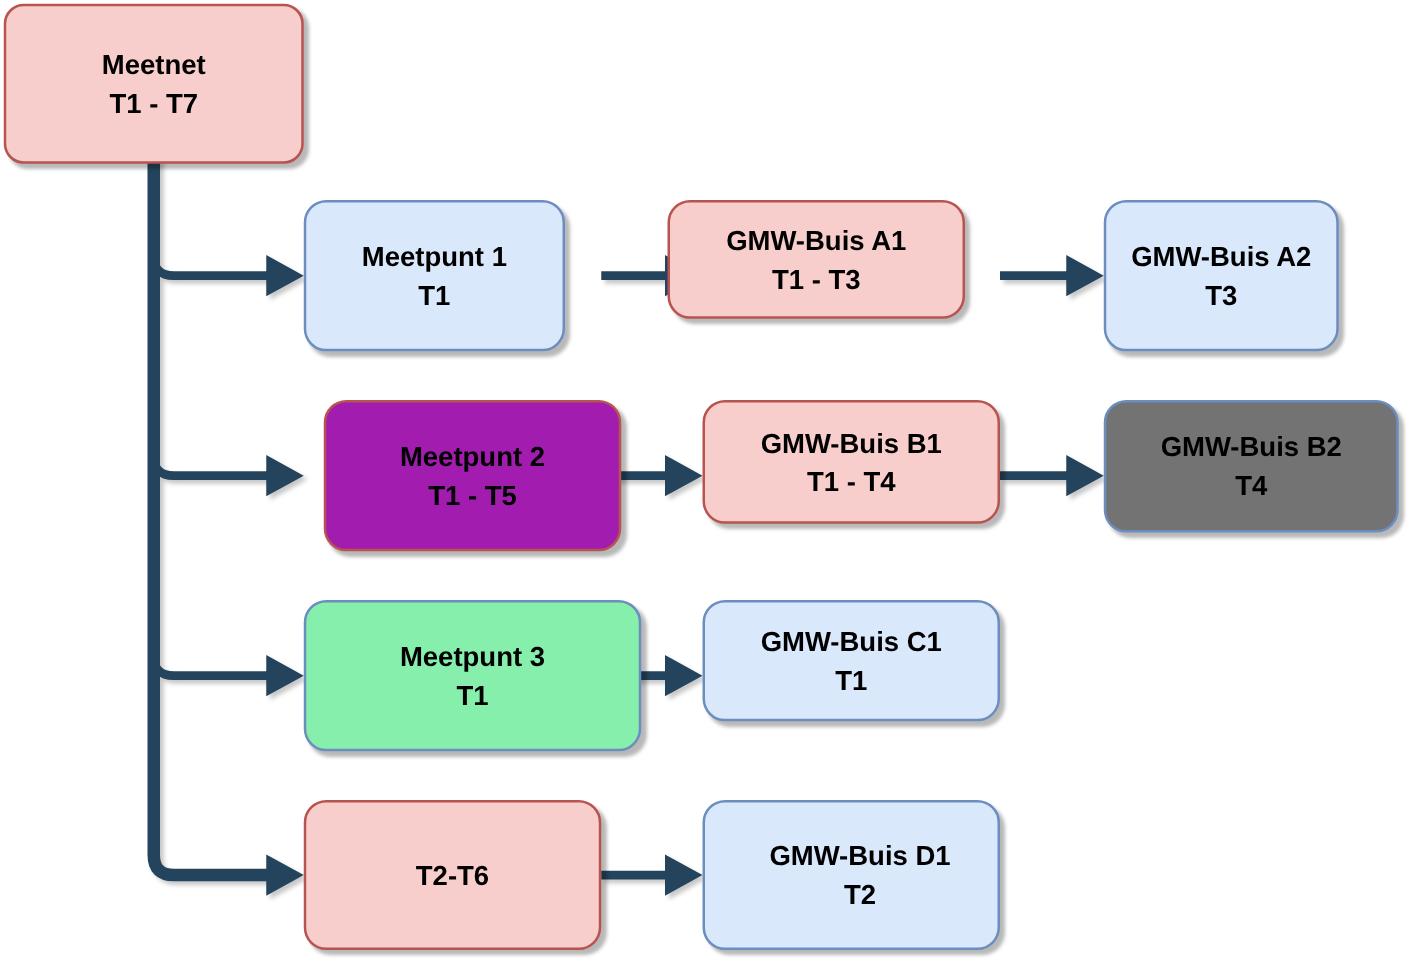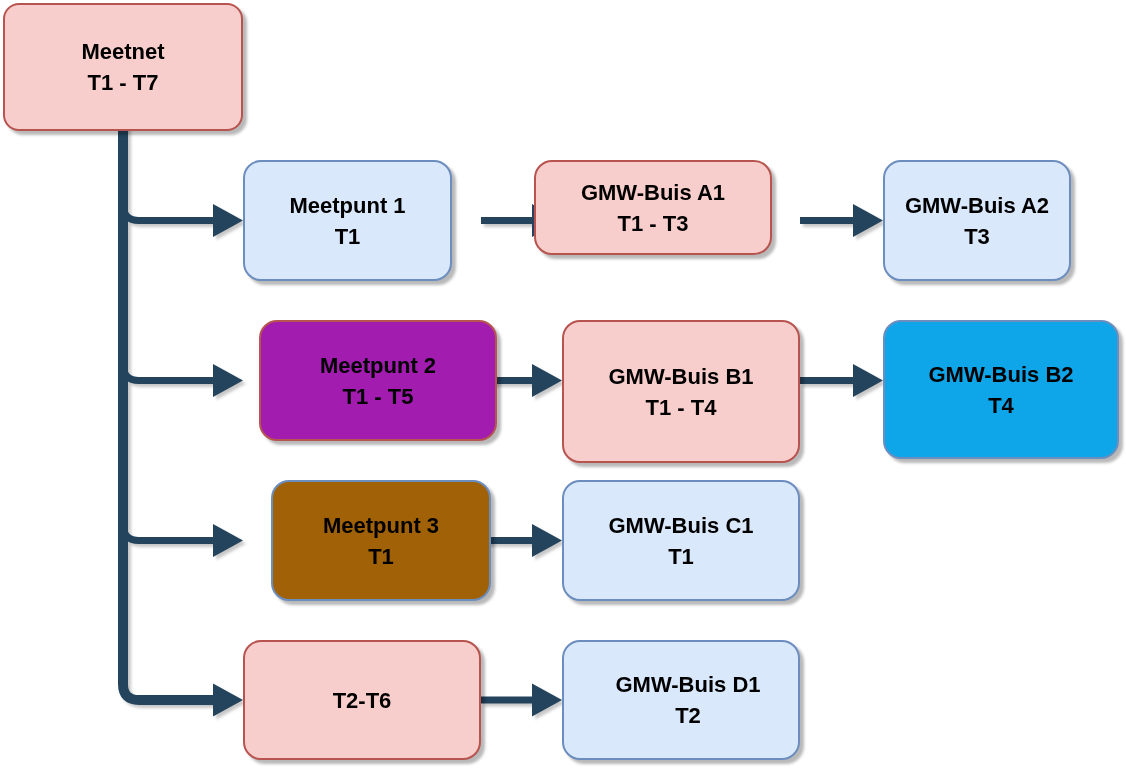--- a/index.html
+++ b/index.html
@@ -85,33 +85,33 @@
     <div class="node-sublabel">T1 - T3</div>
   </div>
     <div class="node" style="left: 883px; top: 160px; width: 188px; height: 121px; background: rgb(218, 232, 252); border-color: rgb(108, 142, 191);">
     <div class="node-label">GMW-Buis A2</div>
     <div class="node-sublabel">T3</div>
   </div>
     <div class="node" style="left: 243px; top: 320px; width: 238px; height: 121px; background: #a21caf; border-color: rgb(184, 84, 80); margin-left: 16px;">
     <div class="node-label">Meetpunt 2</div>
     <div class="node-sublabel">T1 - T5</div>
   </div>
-    <div class="node" style="left: 562px; top: 320px; width: 238px; height: 143px; background: rgb(248, 206, 204); border-color: rgb(184, 84, 80);">
+    <div class="node" style="left: 562px; top: 320px; width: 238px; height: 99px; background: rgb(248, 206, 204); border-color: rgb(184, 84, 80);">
     <div class="node-label">GMW-Buis B1</div>
     <div class="node-sublabel">T1 - T4</div>
   </div>
-    <div class="node" style="left: 883px; top: 320px; width: 236px; height: 139px; background: #0ea5e9; border-color: rgb(108, 142, 191);">
+    <div class="node" style="left: 883px; top: 320px; width: 236px; height: 106px; background: #737373; border-color: rgb(108, 142, 191);">
     <div class="node-label">GMW-Buis B2</div>
     <div class="node-sublabel">T4</div>
   </div>
-    <div class="node" style="left: 243px; top: 480px; width: 220px; height: 121px; background: #a16207; border-color: rgb(108, 142, 191); margin-left: 28px;">
+    <div class="node" style="left: 243px; top: 480px; width: 270px; height: 121px; background: #86efac; border-color: rgb(108, 142, 191);">
     <div class="node-label">Meetpunt 3</div>
     <div class="node-sublabel">T1</div>
   </div>
-    <div class="node" style="left: 562px; top: 480px; width: 238px; height: 121px; background: rgb(218, 232, 252); border-color: rgb(108, 142, 191);">
+    <div class="node" style="left: 562px; top: 480px; width: 238px; height: 97px; background: rgb(218, 232, 252); border-color: rgb(108, 142, 191);">
     <div class="node-label">GMW-Buis C1</div>
     <div class="node-sublabel">T1</div>
   </div>
     <div class="node" style="left: 243px; top: 640px; width: 238px; height: 120px; background: rgb(248, 206, 204); border-color: rgb(184, 84, 80);">
     <div class="node-sublabel">T2-T6</div>
   </div>
     <div class="node" style="left: 562px; top: 640px; width: 238px; height: 120px; background: rgb(218, 232, 252); border-color: rgb(108, 142, 191); padding-left: 14px;">
     <div class="node-label">GMW-Buis D1</div>
     <div class="node-sublabel">T2</div>
   </div>

